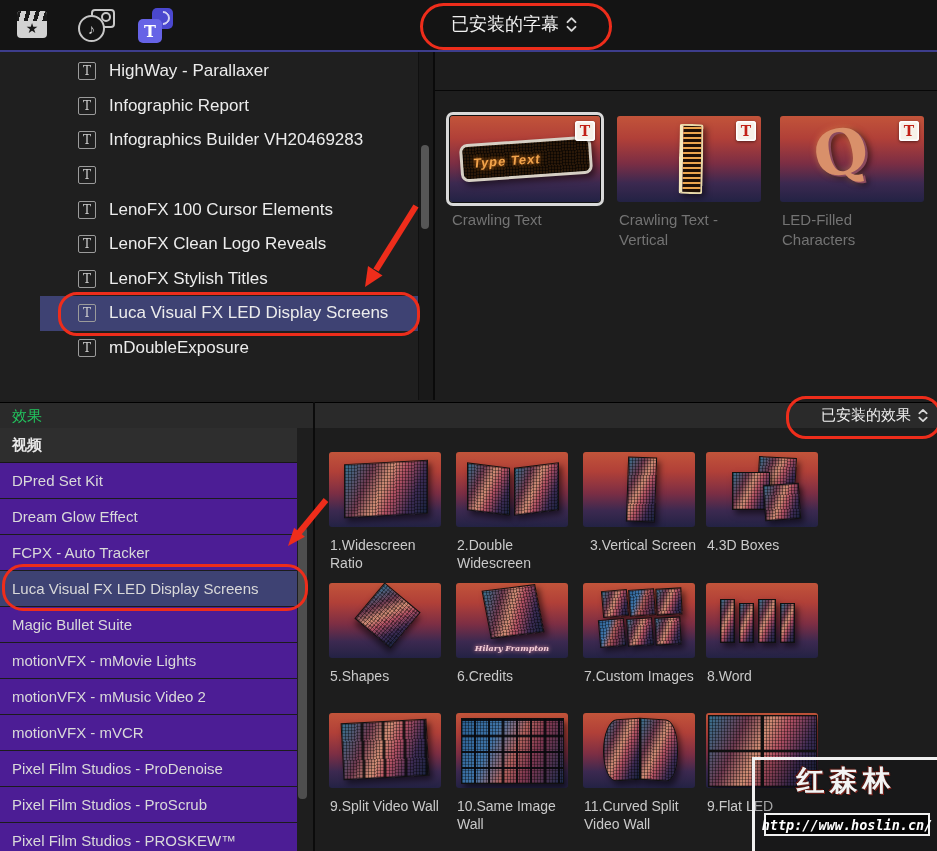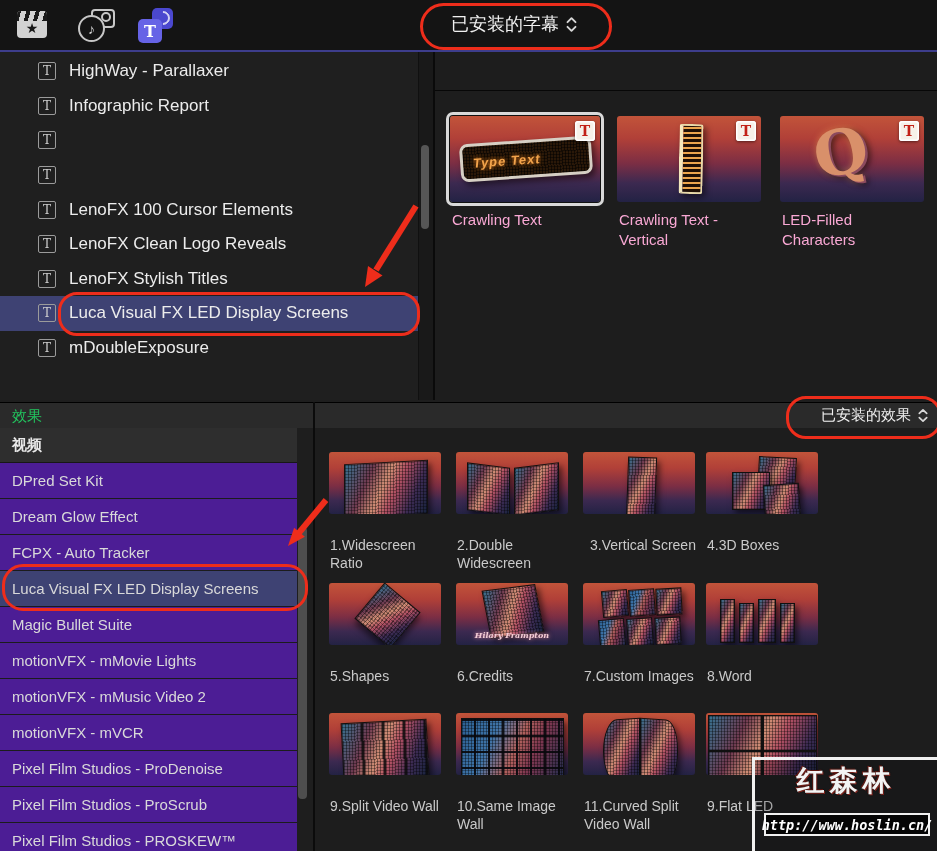--- a/index.html
+++ b/index.html
@@ -33,40 +33,40 @@
   
   .red-oval{border:3.5px solid #ee2d1b;border-radius:40px;background:transparent;pointer-events:none;}
   #oval-titles-dd{left:420px;top:3px;width:186px;height:41px;}
   #oval-effects-dd{left:786px;top:396px;width:150px;height:37px;border-radius:20px;}
   #oval-title-row{left:58px;top:292px;width:356px;height:38px;border-radius:19px;}
   #oval-effect-row{left:2px;top:564px;width:300px;height:41px;border-radius:21px;}
   .arrow{pointer-events:none;}
 
   
   #titles-list{left:0;top:52px;width:418px;height:348px;background:#1f1f1f;}
-  .t-row{height:34.6px;display:flex;align-items:center;}
+  .t-row{height:34.6px;display:flex;align-items:center;margin-left:40px;}
   .t-row.sel{background:#3e4273;}
   .t-ico{width:16px;height:16px;border:1.5px solid #9b9b9b;border-radius:2px;margin-left:38px;margin-right:13px;
          color:#d0d0d0;font-family:"DejaVu Serif",serif;font-size:12px;line-height:16px;text-align:center;flex:none;}
   .t-ico::before{content:"T";}
   .t-label{font-size:17px;color:#ececec;white-space:nowrap;}
   #titles-gutter{left:418px;top:52px;width:17px;height:348px;background:#191919;border-left:1px solid #101010;}
   .sb-thumb{position:absolute;background:#565656;border-radius:4px;}
 
   
   #titles-right{left:433px;top:52px;width:504px;height:348px;background:#1d1d1d;border-left:2px solid #0a0a0a;}
   #titles-right-head{position:absolute;left:0;top:0;right:0;height:38px;border-bottom:1px solid #070707;}
   .tt-wrap{position:absolute;}
   .tthumb{position:relative;height:86px;border-radius:3px;overflow:hidden;
           background:linear-gradient(180deg,#c2543a 0%,#b14038 26%,#7c2e44 55%,#3c2950 78%,#232244 100%);}
   .tthumb.sel{box-shadow:0 0 0 1px #111,0 0 0 4px #d9d9d9;}
   .badge{position:absolute;top:5px;right:5px;width:20px;height:20px;background:#f6f1e9;border-radius:3px;color:#c22016;
          font-family:"DejaVu Serif",serif;font-weight:bold;font-size:14px;display:flex;align-items:center;justify-content:center;
          box-shadow:inset 0 0 0 1.5px #ffffff,0 1px 3px rgba(0,0,0,.5);}
-  .tt-label{position:absolute;top:94px;left:2px;font-size:15px;color:#f9a8d4;line-height:1.32;}
+  .tt-label{position:absolute;top:94px;left:2px;font-size:15px;color:#737373;line-height:1.32;}
   .ticker{position:absolute;left:10px;top:24px;width:126px;height:32px;background:#2a1808;border:3px solid #d6cfc4;
           border-radius:8px;transform:rotate(-4deg);box-shadow:3px 4px 6px rgba(0,0,0,.5);display:flex;align-items:center;overflow:hidden;}
   .ticker::before{content:"";position:absolute;inset:0;
           background:repeating-linear-gradient(90deg,rgba(0,0,0,.55) 0 1px,transparent 1px 3px),
                      repeating-linear-gradient(0deg,rgba(0,0,0,.45) 0 1px,transparent 1px 3px);}
   .ticker span{font-weight:bold;font-size:13px;color:#f2a44c;text-shadow:0 0 4px #ff8a1e;letter-spacing:1px;
                transform:skewX(-10deg);white-space:nowrap;padding-left:10px;}
   .vbar{position:absolute;left:50%;top:8px;margin-left:-10px;width:18px;height:66px;
         background:repeating-linear-gradient(0deg,#201005 0 3px,#eda64e 3px 5px);
         border:2px solid #e8d9a8;border-left:4px solid #f4e7bc;border-radius:3px;transform:rotate(1deg);
@@ -82,21 +82,21 @@
   #video-head{height:34px;background:#2e2e2e;display:flex;align-items:center;border-bottom:1px solid #171717;}
   #video-head span{margin-left:12px;font-size:15px;font-weight:bold;color:#e8e8e8;}
   .e-row{height:35px;display:flex;align-items:center;border-bottom:1px solid #1c1c1c;}
   .e-row.sel{background:#3e4273;}
   .e-label{margin-left:12px;font-size:15px;color:#d9d9d9;white-space:nowrap;}
   #fx-gutter{left:297px;top:428px;width:16px;height:423px;background:#1e1e1e;}
   #fx-divider{left:313px;top:402px;width:2px;height:449px;background:#0b0b0b;}
   #fx-grid{left:315px;top:428px;width:622px;height:423px;background:#1d1d1d;}
 
   .cell-wrap{position:absolute;width:120px;}
-  .cell{position:relative;width:112px;height:62px;border-radius:3px;overflow:hidden;
+  .cell{position:relative;width:112px;height:75px;border-radius:3px;overflow:hidden;
         background:linear-gradient(180deg,#c2543a 0%,#b14038 26%,#7c2e44 55%,#3c2950 78%,#232244 100%);}
   .g-label{position:absolute;top:85px;left:1px;width:118px;font-size:14px;color:#c9c9c9;line-height:1.28;}
   .scr{position:absolute;border:1px solid #101010;box-shadow:3px 4px 6px rgba(0,0,0,.55);
        background:repeating-linear-gradient(90deg,rgba(0,0,0,.4) 0 1px,transparent 1px 3px),
                   repeating-linear-gradient(0deg,rgba(0,0,0,.3) 0 1px,transparent 1px 3px),
                   linear-gradient(115deg,#35718f 0%,#6e3a50 28%,#cf8d74 46%,#b15063 60%,#3c2b53 80%,#17233d 100%);}
   .scr.blue{background:repeating-linear-gradient(90deg,rgba(0,0,0,.4) 0 1px,transparent 1px 3px),
                   repeating-linear-gradient(0deg,rgba(0,0,0,.3) 0 1px,transparent 1px 3px),
                   linear-gradient(115deg,#2b5f92 0%,#3f74a8 30%,#b0605c 52%,#7e3750 68%,#1c2c4e 100%);}
   .split::after{content:"";position:absolute;inset:0;
@@ -152,20 +152,21 @@
     <div class="t-row">
         <span class="t-ico"></span>
         <span class="t-label">HighWay - Parallaxer</span>
       </div>
     <div class="t-row">
         <span class="t-ico"></span>
         <span class="t-label">Infographic Report</span>
       </div>
     <div class="t-row">
         <span class="t-ico"></span>
+        <span class="t-label">Infographics Builder VH20469283</span>
       </div>
     <div class="t-row">
         <span class="t-ico"></span>
       </div>
     <div class="t-row">
         <span class="t-ico"></span>
         <span class="t-label">LenoFX 100 Cursor Elements</span>
       </div>
     <div class="t-row">
         <span class="t-ico"></span>

